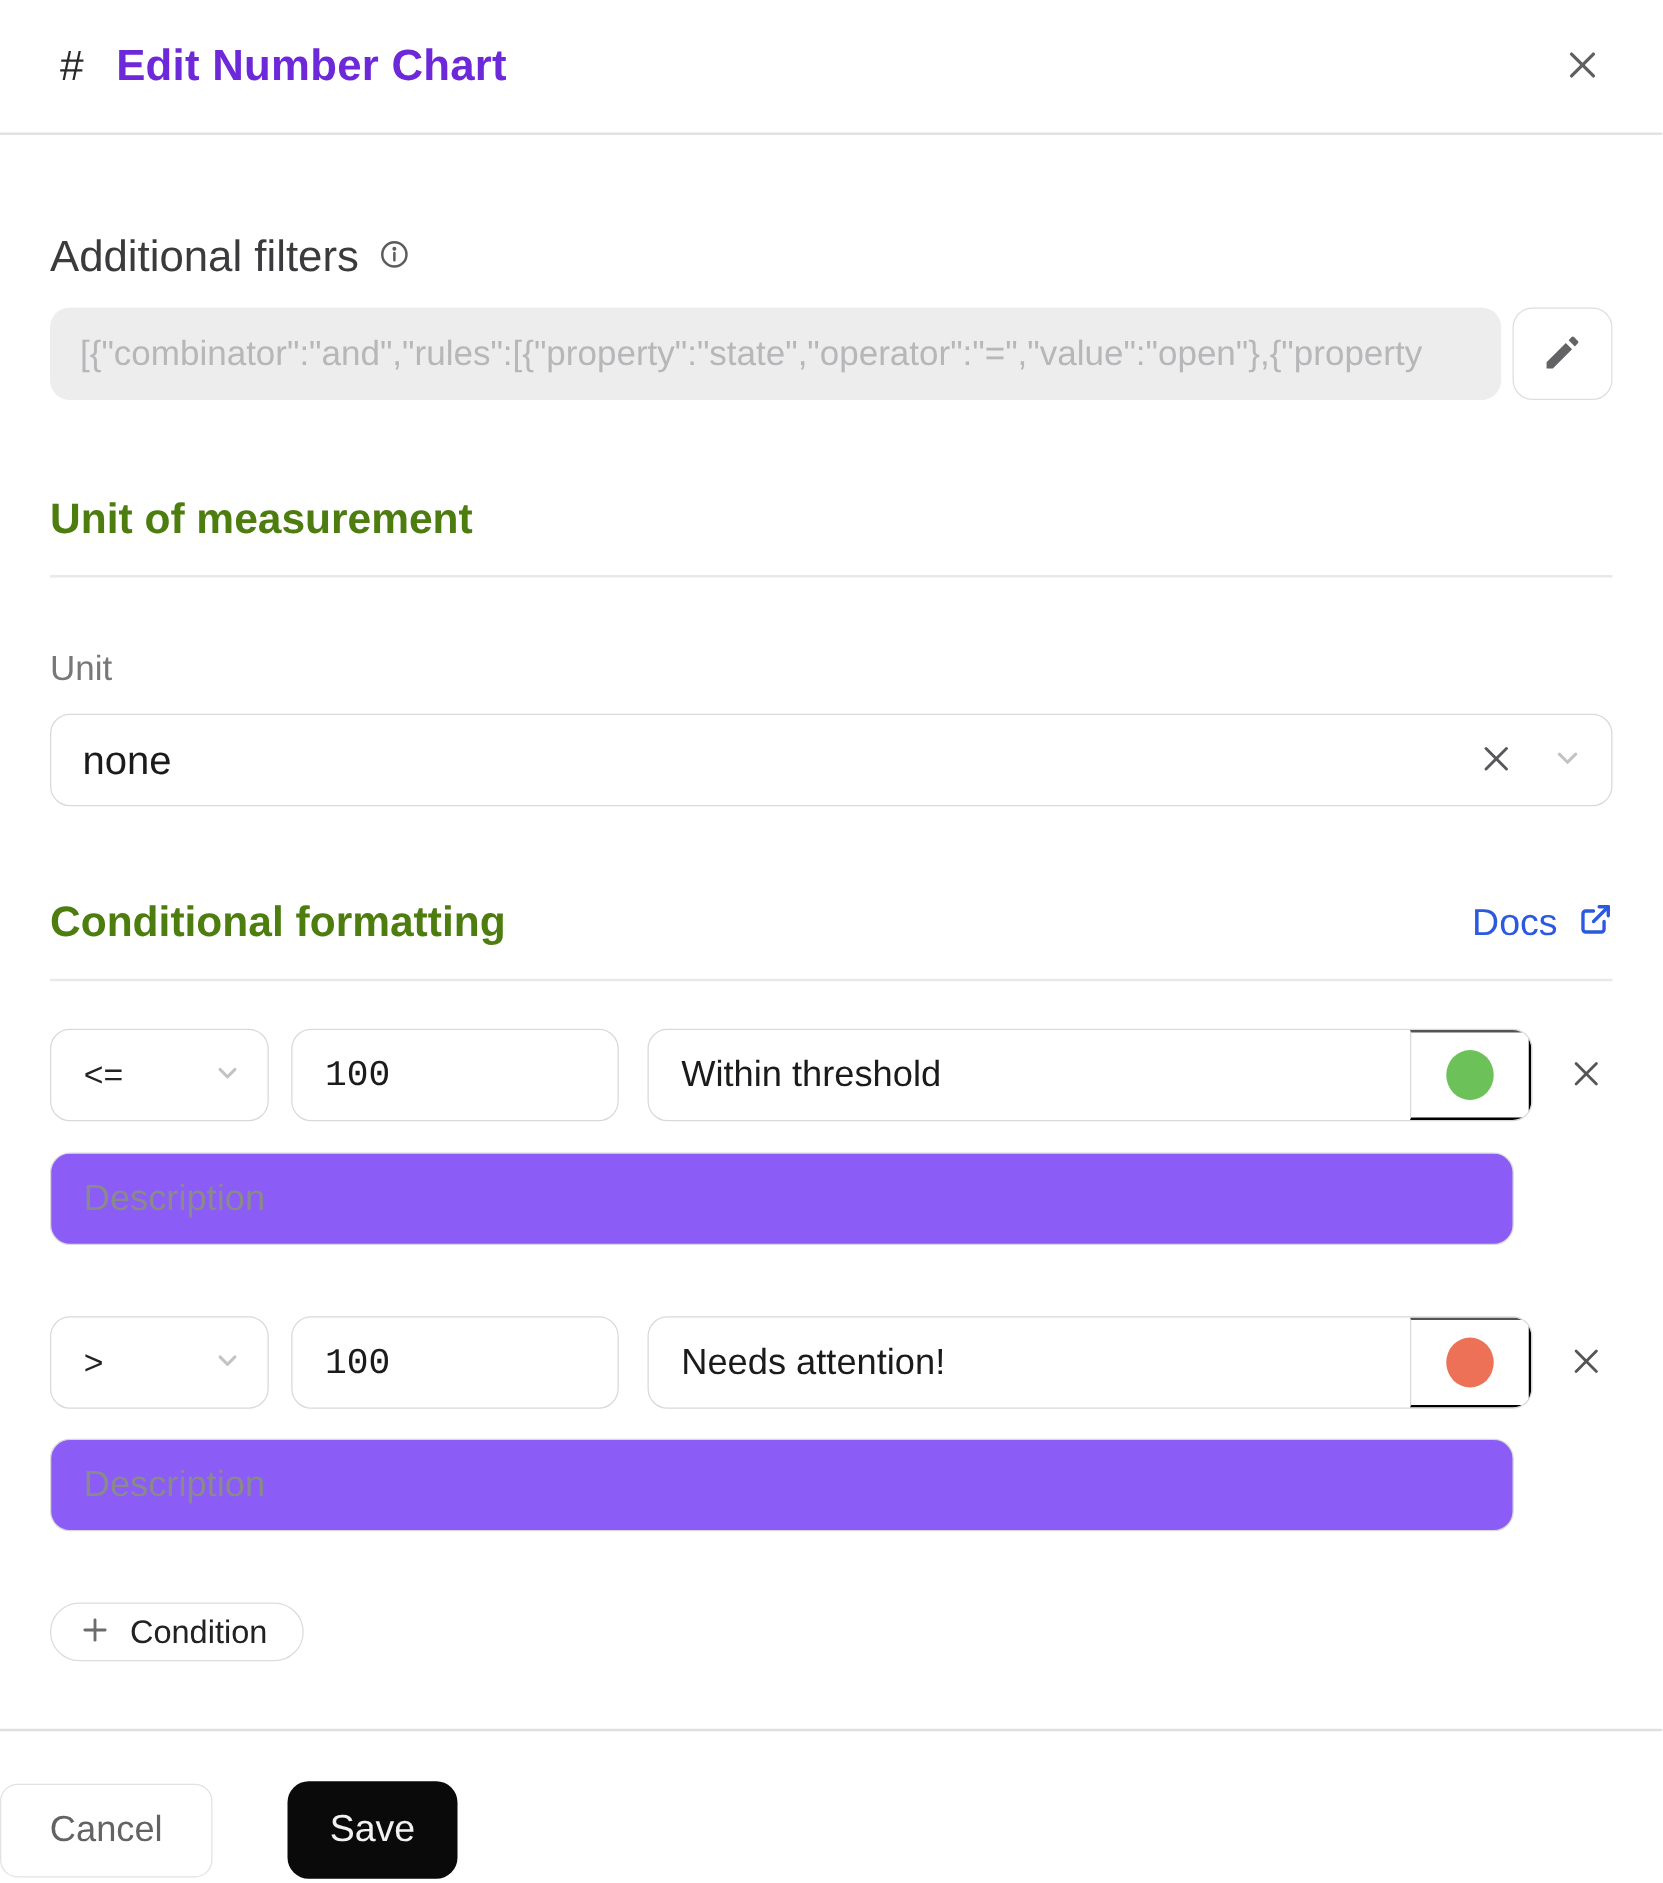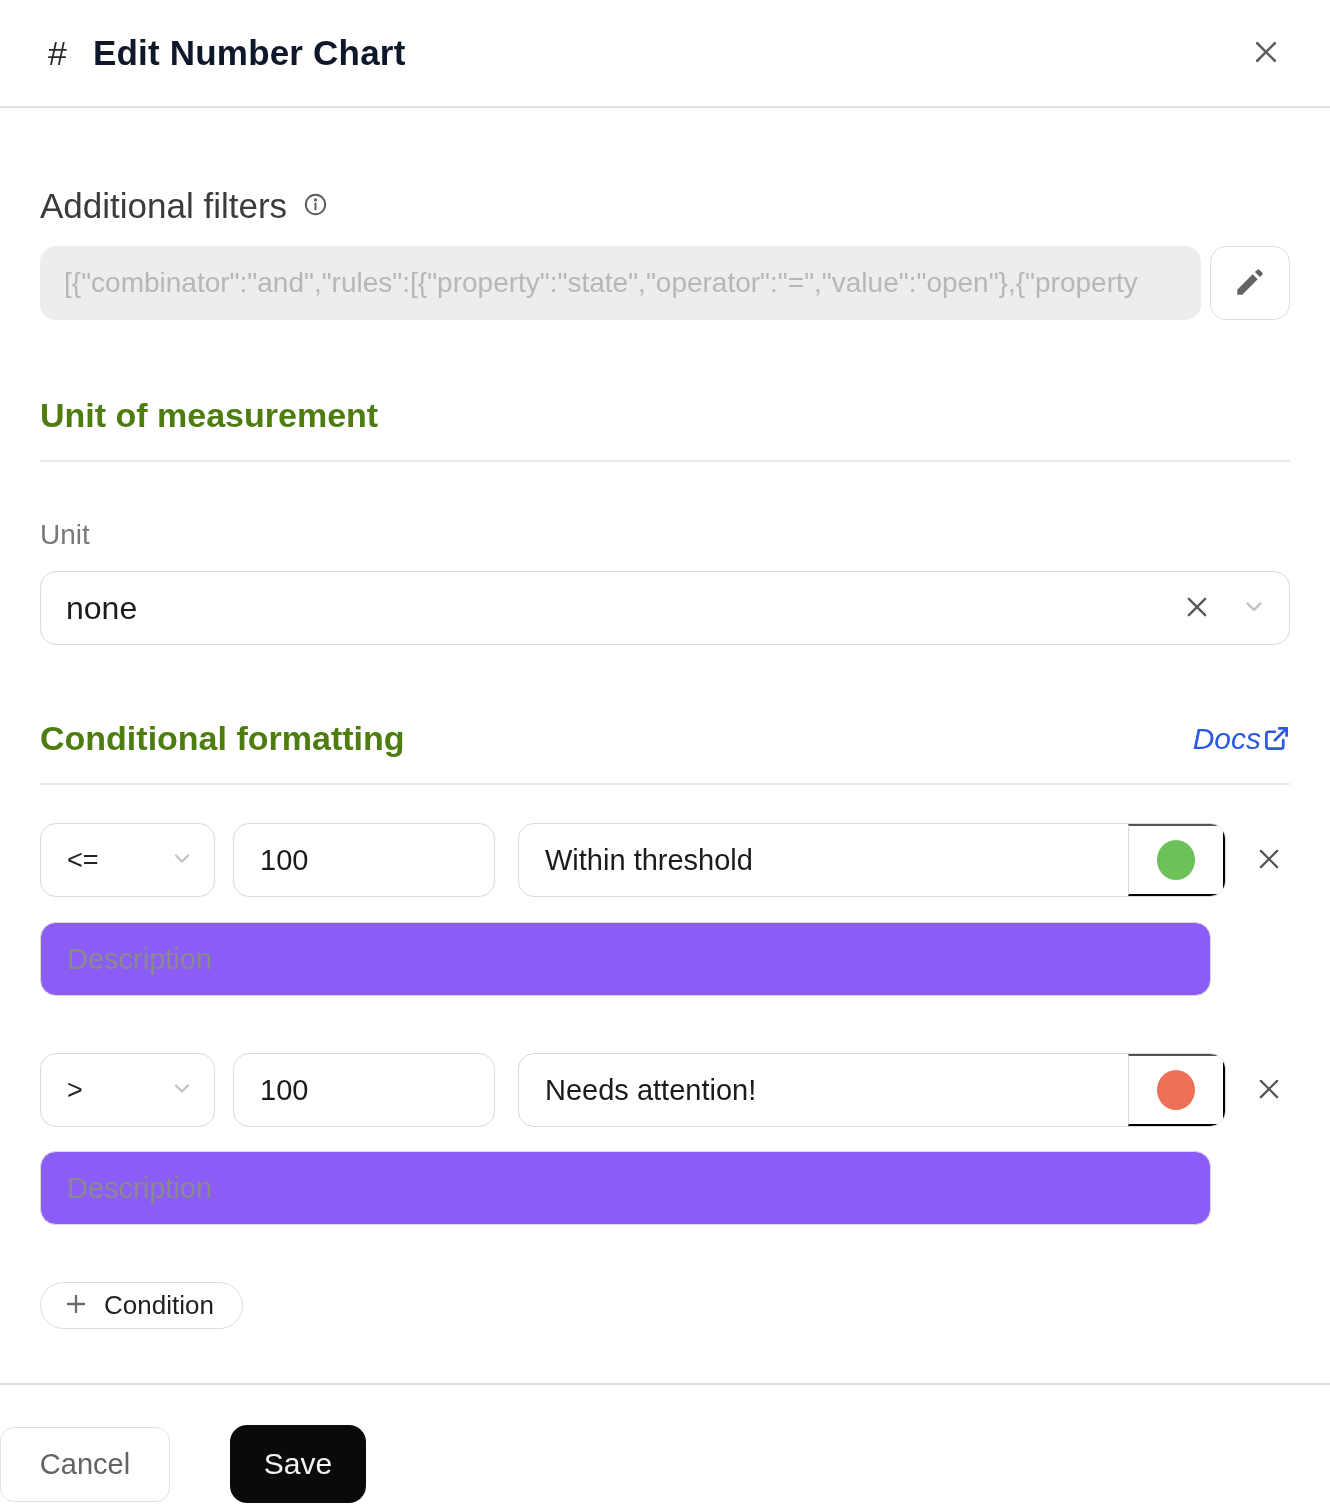--- a/index.html
+++ b/index.html
@@ -14,21 +14,21 @@
 
   
   .modal-header {
     height: 108px;
     display: flex; align-items: center;
     padding: 0 42px 0 48px;
     border-bottom: 2px solid #e2e2e2;
   }
   .title-wrap { display: flex; align-items: center; gap: 26px; }
   .hash-glyph { font-size: 34px; font-weight: 500; color: #2a2a2a; }
-  .modal-title { font-size: 35px; font-weight: 600; color: #0f172a; letter-spacing: .2px; }
+  .modal-title { font-size: 35px; font-weight: 600; color: #6d28d9; letter-spacing: .2px; }
   .close-btn {
     margin-left: auto; background: none; border: none; cursor: pointer;
     width: 44px; height: 44px; display: flex; align-items: center; justify-content: center;
   }
 
   
   .modal-body { padding: 0 40px; }
 
   .filters-label-row {
     margin-top: 78px;
@@ -61,37 +61,37 @@
     margin-top: 20px; height: 74px; width: 100%;
     border: 1.5px solid #d9d9d9; border-radius: 16px;
     display: flex; align-items: center;
     padding: 0 22px 0 25px; cursor: pointer; background: #fff;
   }
   .unit-value { font-size: 32px; color: #1b1b1d; }
   .unit-actions { margin-left: auto; display: flex; align-items: center; gap: 26px; }
   .icon-btn-bare { background: none; border: none; cursor: pointer; display: flex; align-items: center; justify-content: center; padding: 4px; }
 
   .cond-header { margin-top: 74px; display: flex; align-items: center; justify-content: space-between; }
-  .docs-link { display: flex; align-items: flex-end; gap: 2px; text-decoration: none; cursor: pointer; font-style: italic; }
+  .docs-link { display: flex; align-items: flex-start; gap: 17px; text-decoration: none; cursor: pointer; }
   .docs-label { font-size: 30px; color: #2b59e0; font-weight: 500; }
   .cond-row { margin-top: 38px; display: flex; align-items: center; }
   .cond-row.second { margin-top: 57px; }
 
   .op-select {
     width: 175px; height: 74px; flex: 0 0 175px;
     border: 1.5px solid #d9d9d9; border-radius: 16px; background: #fff;
     display: flex; align-items: center; padding: 0 20px 0 26px; cursor: pointer;
   }
   .op-value { font-size: 27px; font-weight: 500; color: #232325; }
   .op-select .chev { margin-left: auto; }
 
   .val-input {
     margin-left: 18px; width: 262px; height: 74px;
     border: 1.5px solid #d9d9d9; border-radius: 16px;
-    padding: 0 20px 0 26px; font-family: Liberation Sans, sans-serif;
+    padding: 0 20px 0 26px; font-family: Liberation Mono, monospace;
     font-size: 29px; color: #1b1b1d; outline: none; background: #fff;
   }
 
   .label-compound {
     margin-left: 23px; flex: 1; height: 74px;
     border: 1.5px solid #d9d9d9; border-radius: 16px; background: #fff;
     display: flex; align-items: stretch; overflow: hidden; justify-content: space-between;
   }
   .label-input {
     flex: 1; border: none; outline: none; background: transparent;

